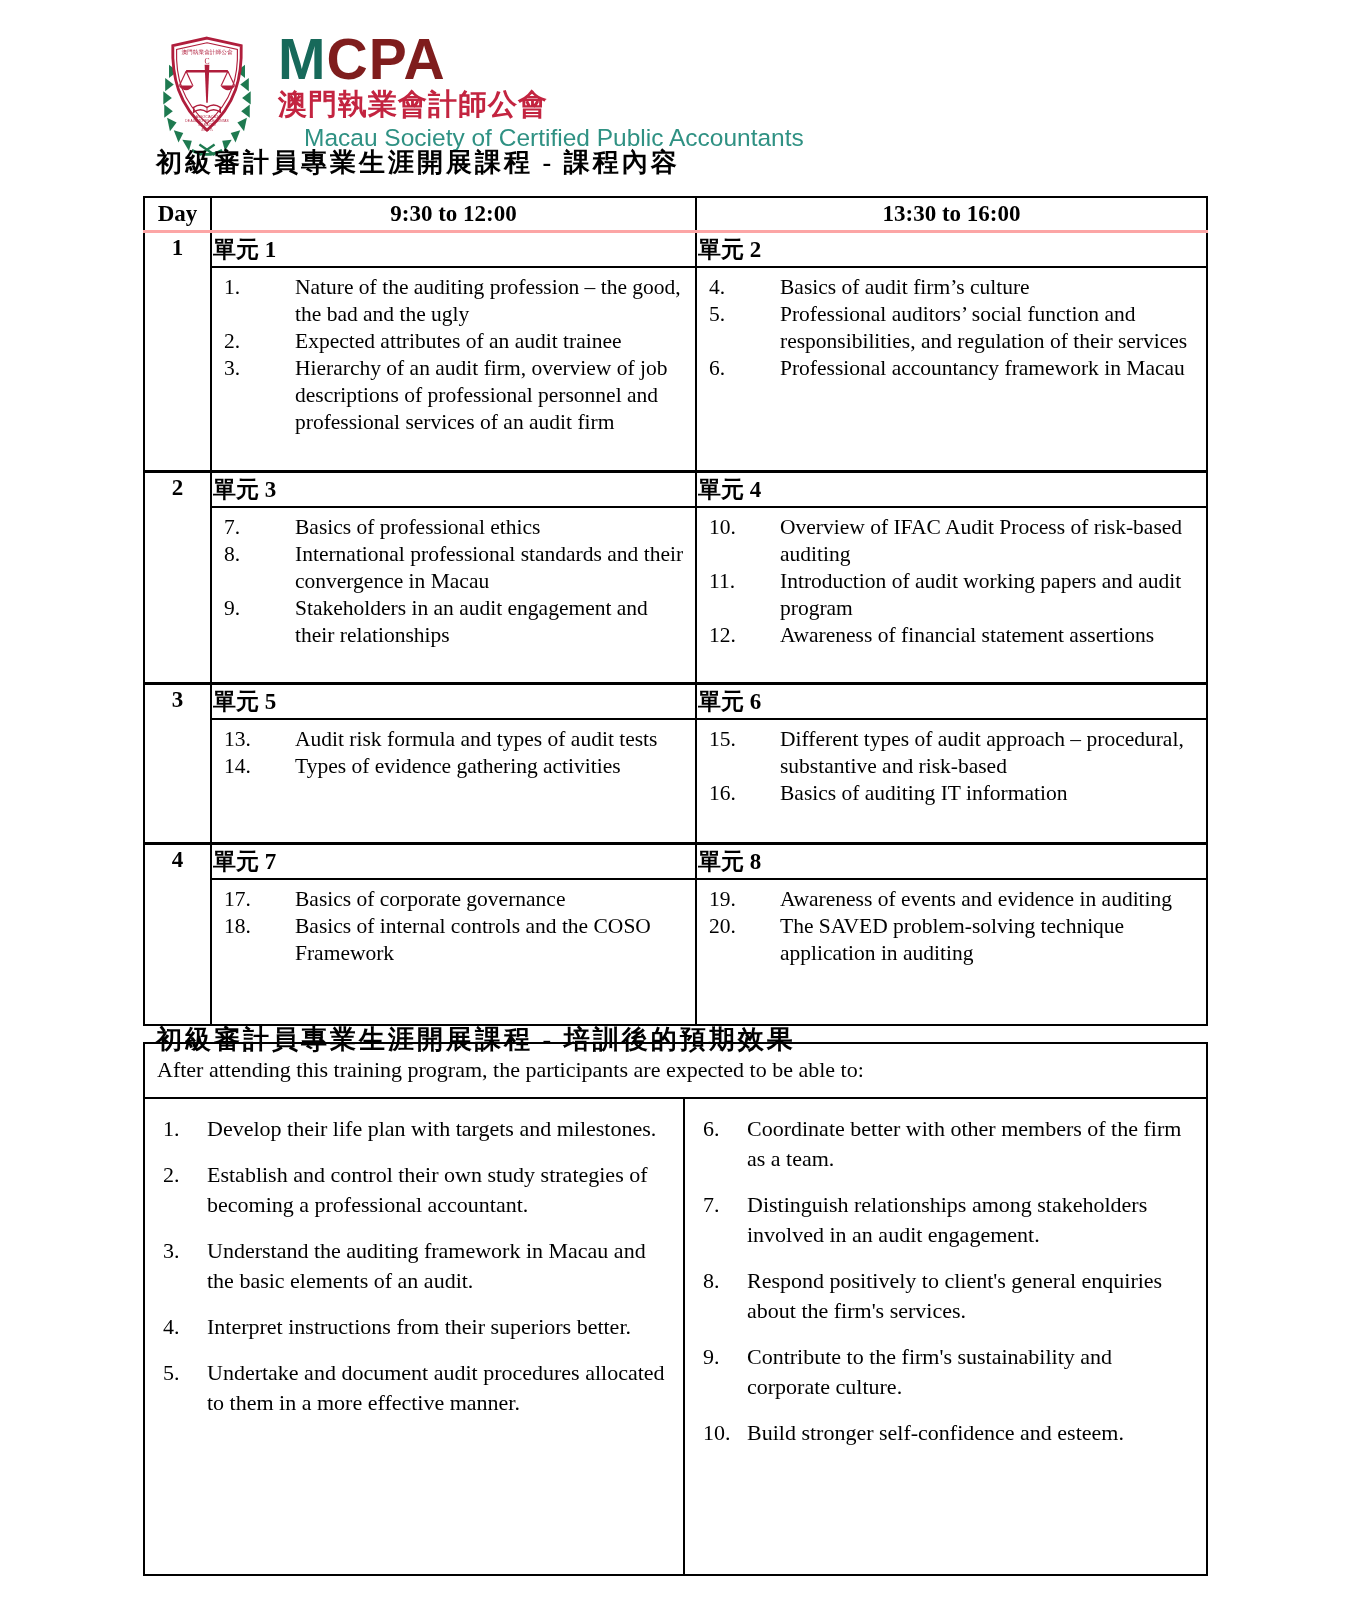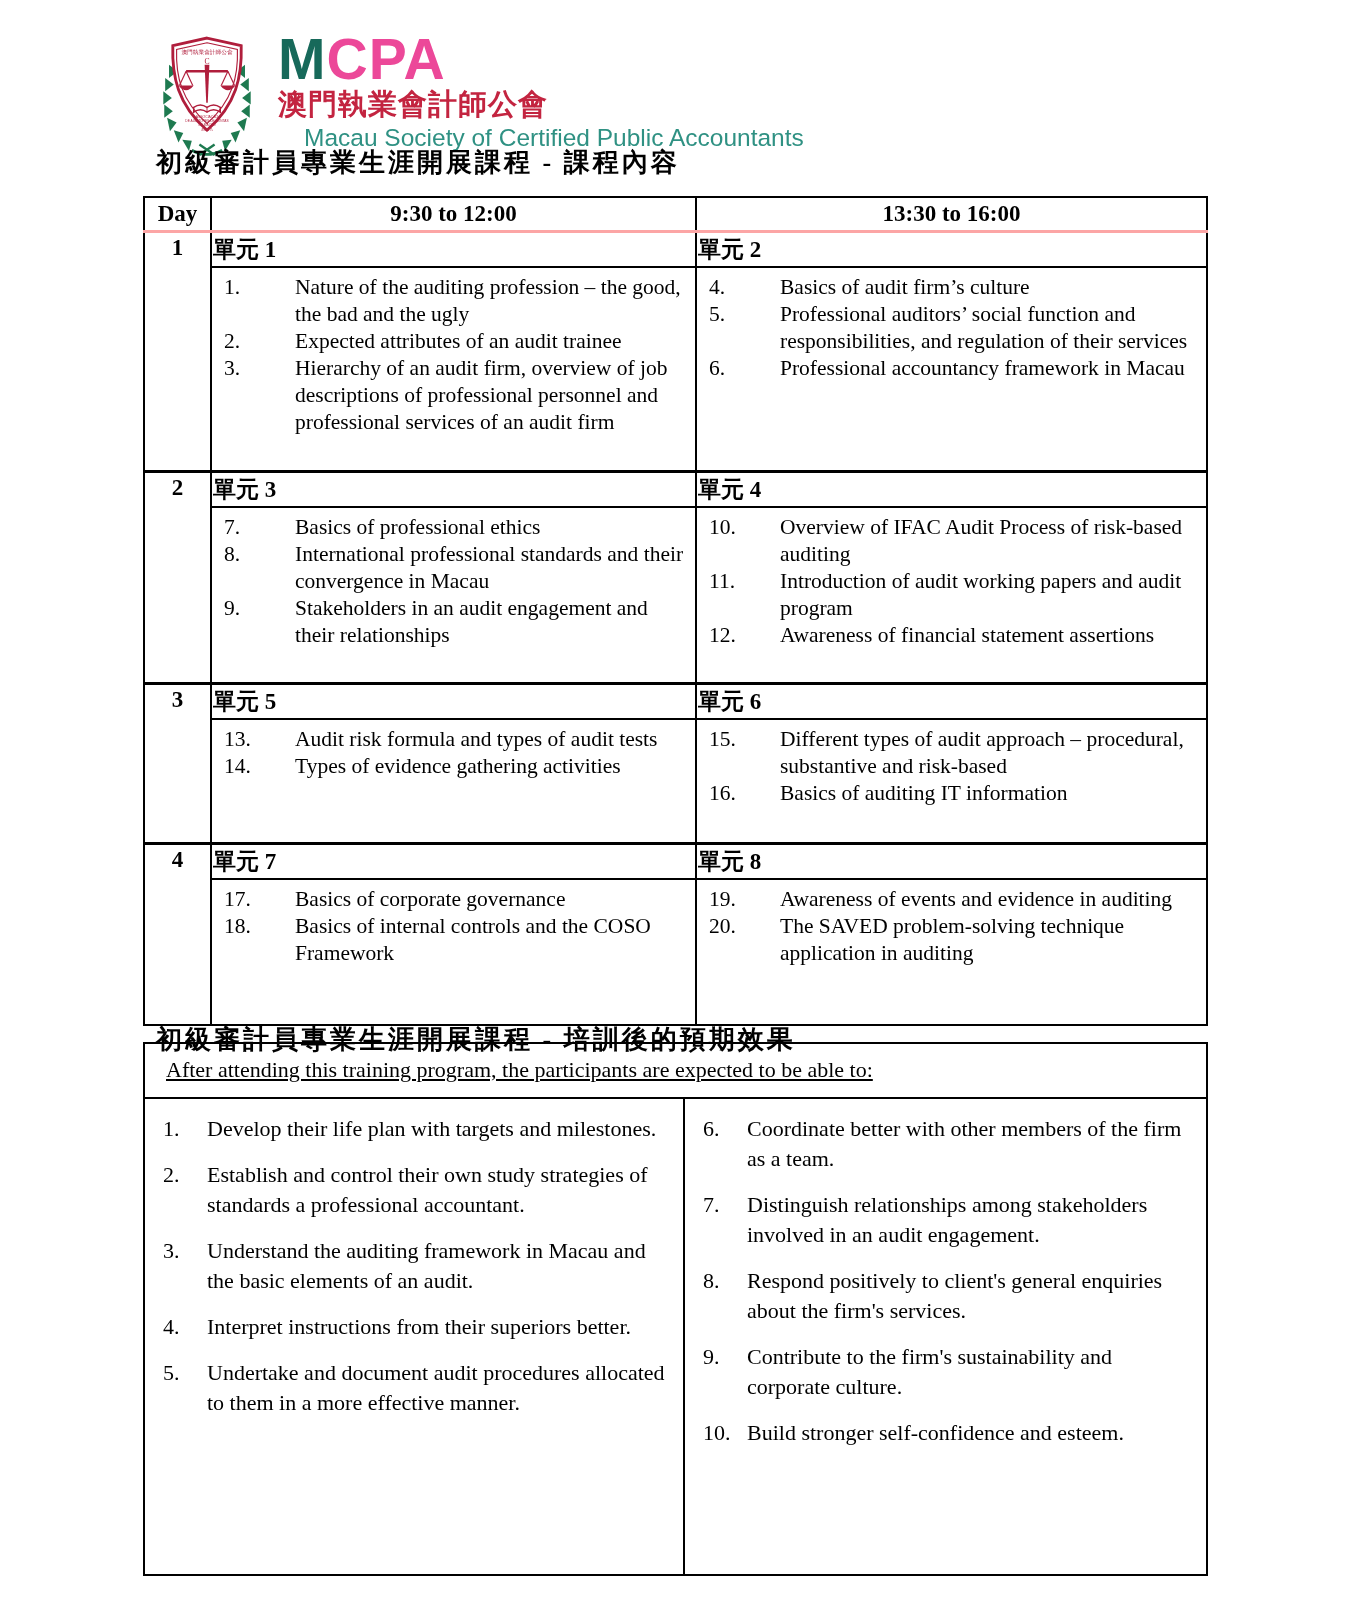--- a/index.html
+++ b/index.html
@@ -6,21 +6,21 @@
   .page{position:relative;width:1365px;height:1600px;background:#ffffff;overflow:hidden;
         font-family:"Liberation Serif","DejaVu Serif",serif;color:#000;}
 
   
   .logo-row{position:absolute;left:150px;top:30px;display:flex;align-items:flex-start;}
   .crest{width:114px;height:132px;flex:0 0 auto;}
   .logo-text{margin-left:14px;}
   .mcpa{font-family:"Liberation Sans","DejaVu Sans",sans-serif;font-weight:bold;
         font-size:57px;line-height:1.02;letter-spacing:1px;}
   .mcpa .m{color:#17695a;}
-  .mcpa .cpa{color:#ec4899;}
+  .mcpa .cpa{color:#7f1d1d;}
   .cn-name{font-family:"Liberation Sans","DejaVu Sans",sans-serif;font-weight:bold;
         font-size:29px;line-height:1.15;color:#c32440;letter-spacing:1px;}
   .pt-name{font-family:"Liberation Serif","DejaVu Serif",serif;font-weight:bold;
         font-size:27px;line-height:1.15;color:#0d6355;margin-top:3px;}
   .en-name{font-family:"Liberation Sans","DejaVu Sans",sans-serif;
         font-size:24.5px;line-height:1.15;color:#2f9183;margin-top:3px;padding-left:26px;}
 
   
   .sec-title{position:absolute;font-weight:bold;font-size:26px;letter-spacing:3px;}
   #title1{left:156px;top:145px;}
@@ -39,21 +39,21 @@
   .t1 .content{vertical-align:top;padding:6px 8px 6px 12px;font-size:21.5px;line-height:27px;}
   .li{display:flex;}
   .li .num{flex:0 0 42px;}
   .li .txt{flex:1;margin-left:29px;}
   .h190{height:190px;} .h162{height:162px;} .h110{height:110px;} .h132{height:132px;}
 
   
   .t2{position:absolute;left:143px;top:1042px;border-collapse:collapse;table-layout:fixed;
       width:1063px;}
   .t2 td{border:2px solid #000;}
-  .t2 .intro{font-size:22px;padding:13px 12px 14px 21px;text-decoration:underline;}
+  .t2 .intro{font-size:22px;padding:13px 12px 14px 12px;}
   .t2 .col{vertical-align:top;padding:15px 8px 8px 18px;font-size:22px;line-height:30px;
            height:452px;}
   .li2{display:flex;margin-bottom:16px;}
   .li2 .num{flex:0 0 44px;}
   .li2 .txt{flex:1;}
 </style>
 </head>
 <body>
 
 <div class="page">
@@ -271,21 +271,21 @@
       <td class="intro" colspan="2">After attending this training program, the participants are expected to be able to:</td>
     </tr>
     <tr>
       <td class="col">
         <div class="li2">
               <span class="num">1.</span>
               <span class="txt">Develop their life plan with targets and milestones.</span>
             </div>
         <div class="li2">
               <span class="num">2.</span>
-              <span class="txt">Establish and control their own study strategies of standards a professional accountant.</span>
+              <span class="txt">Establish and control their own study strategies of becoming a professional accountant.</span>
             </div>
         <div class="li2">
               <span class="num">3.</span>
               <span class="txt">Understand the auditing framework in Macau and the basic elements of an audit.</span>
             </div>
         <div class="li2">
               <span class="num">4.</span>
               <span class="txt">Interpret instructions from their superiors better.</span>
             </div>
         <div class="li2">

